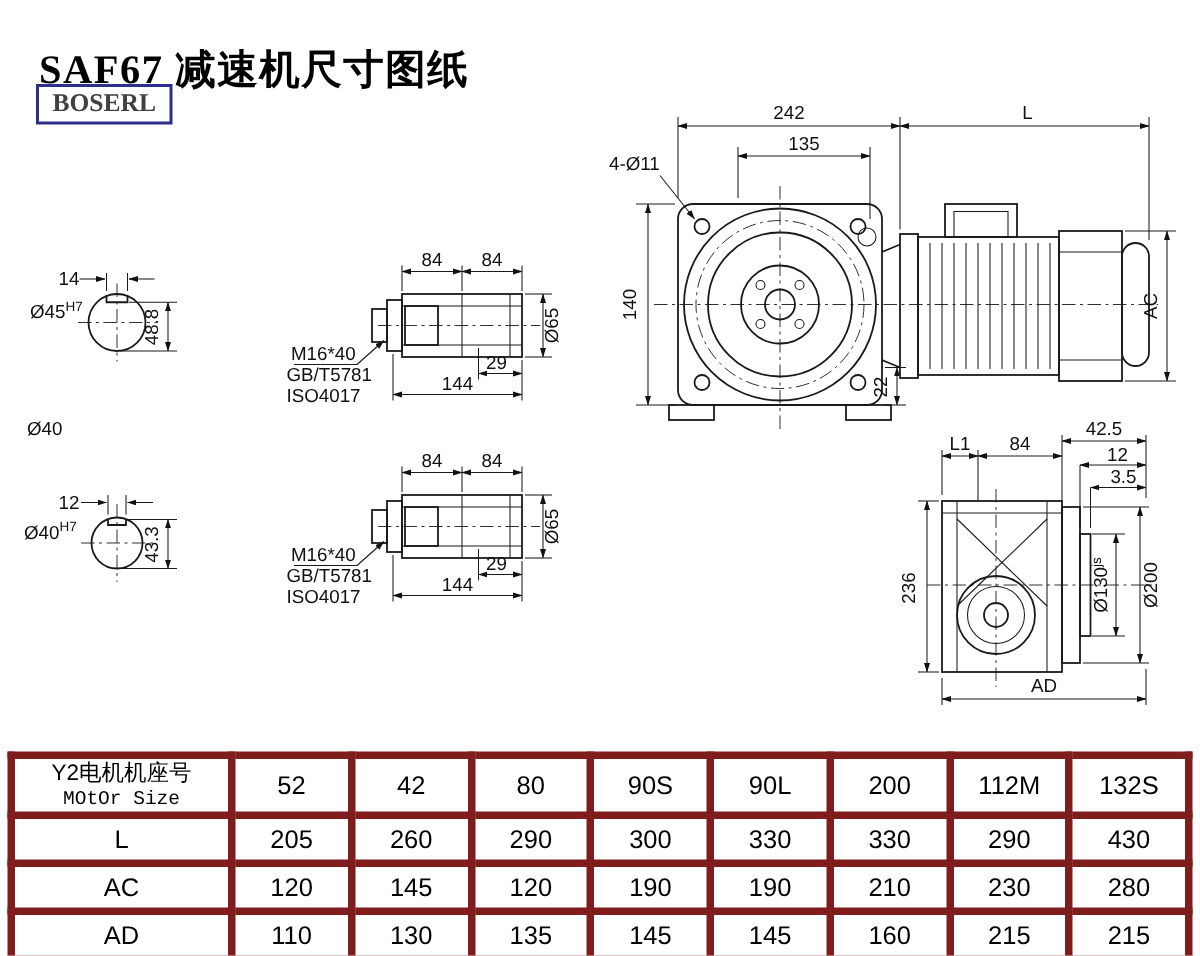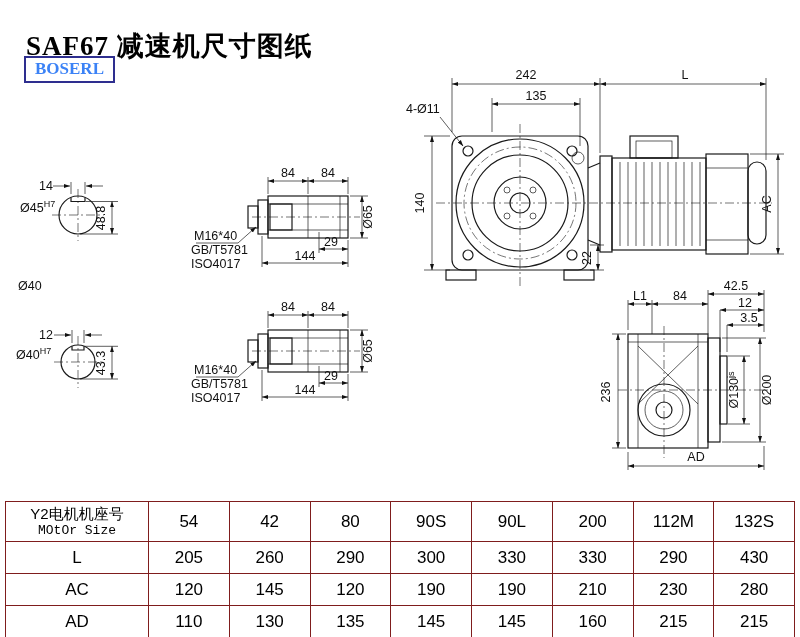--- a/index.html
+++ b/index.html
@@ -1,30 +1,30 @@
 <!DOCTYPE html>
 <html><head>
 <meta charset="utf-8">
 <style>
   html,body{margin:0;padding:0;background:#fff;}
   body{width:800px;height:637px;position:relative;overflow:hidden;
        font-family:"Liberation Sans",sans-serif;color:#000;}
   .page-title{position:absolute;left:26px;top:10px;font-size:27px;font-weight:bold;
               letter-spacing:1px;white-space:nowrap;font-family:Liberation Serif, serif;}
   .logo-box{position:absolute;left:24px;top:56px;border:2px solid #2e2e8f;
-            color:#3b82f6;font-family:"Liberation Serif",serif;font-weight:bold;
+            color:#404040;font-family:"Liberation Serif",serif;font-weight:bold;
             font-size:17px;padding:1px 9px 2px 9px;background:#fff;}
   svg{position:absolute;left:0;top:0;}
   svg text{font-family:"Liberation Sans",sans-serif;font-size:12.5px;fill:#111;}
   .ln{stroke:#1a1a1a;stroke-width:1.2;fill:none;}
   .thin{stroke:#1a1a1a;stroke-width:0.7;fill:none;}
   .cl{stroke:#1a1a1a;stroke-width:0.6;fill:none;stroke-dasharray:9 3 2 3;}
   .dim-table{position:absolute;left:5px;top:501px;width:790px;border-collapse:collapse;
              table-layout:fixed;}
-  .dim-table th,.dim-table td{border:1px solid #7f1d1d;text-align:center;vertical-align:middle;
+  .dim-table th,.dim-table td{border:5px solid #7f1d1d;text-align:center;vertical-align:middle;
              font-size:17px;font-weight:normal;padding:0;}
   .dim-table .col-first{width:142px;}
   .dim-table tr{height:32px;}
   .dim-table tr.hdr{height:40px;}
   .hdr .cn{display:block;font-size:15px;line-height:18px;}
   .hdr .en{display:block;font-size:13px;line-height:16px;font-family:"Liberation Mono",monospace;}
 </style>
 </head>
 <body>
 
@@ -294,21 +294,21 @@
   </g>
 </svg>
 
 <table class="dim-table">
   <tbody>
     <tr class="hdr">
       <th class="col-first">
         <span class="cn">Y2电机机座号</span>
         <span class="en">MOtOr Size</span>
       </th>
-      <td>54</td>
+      <td>52</td>
       <td>42</td>
       <td>80</td>
       <td>90S</td>
       <td>90L</td>
       <td>200</td>
       <td>112M</td>
       <td>132S</td>
     </tr>
     <tr>
       <th class="col-first">L</th>

